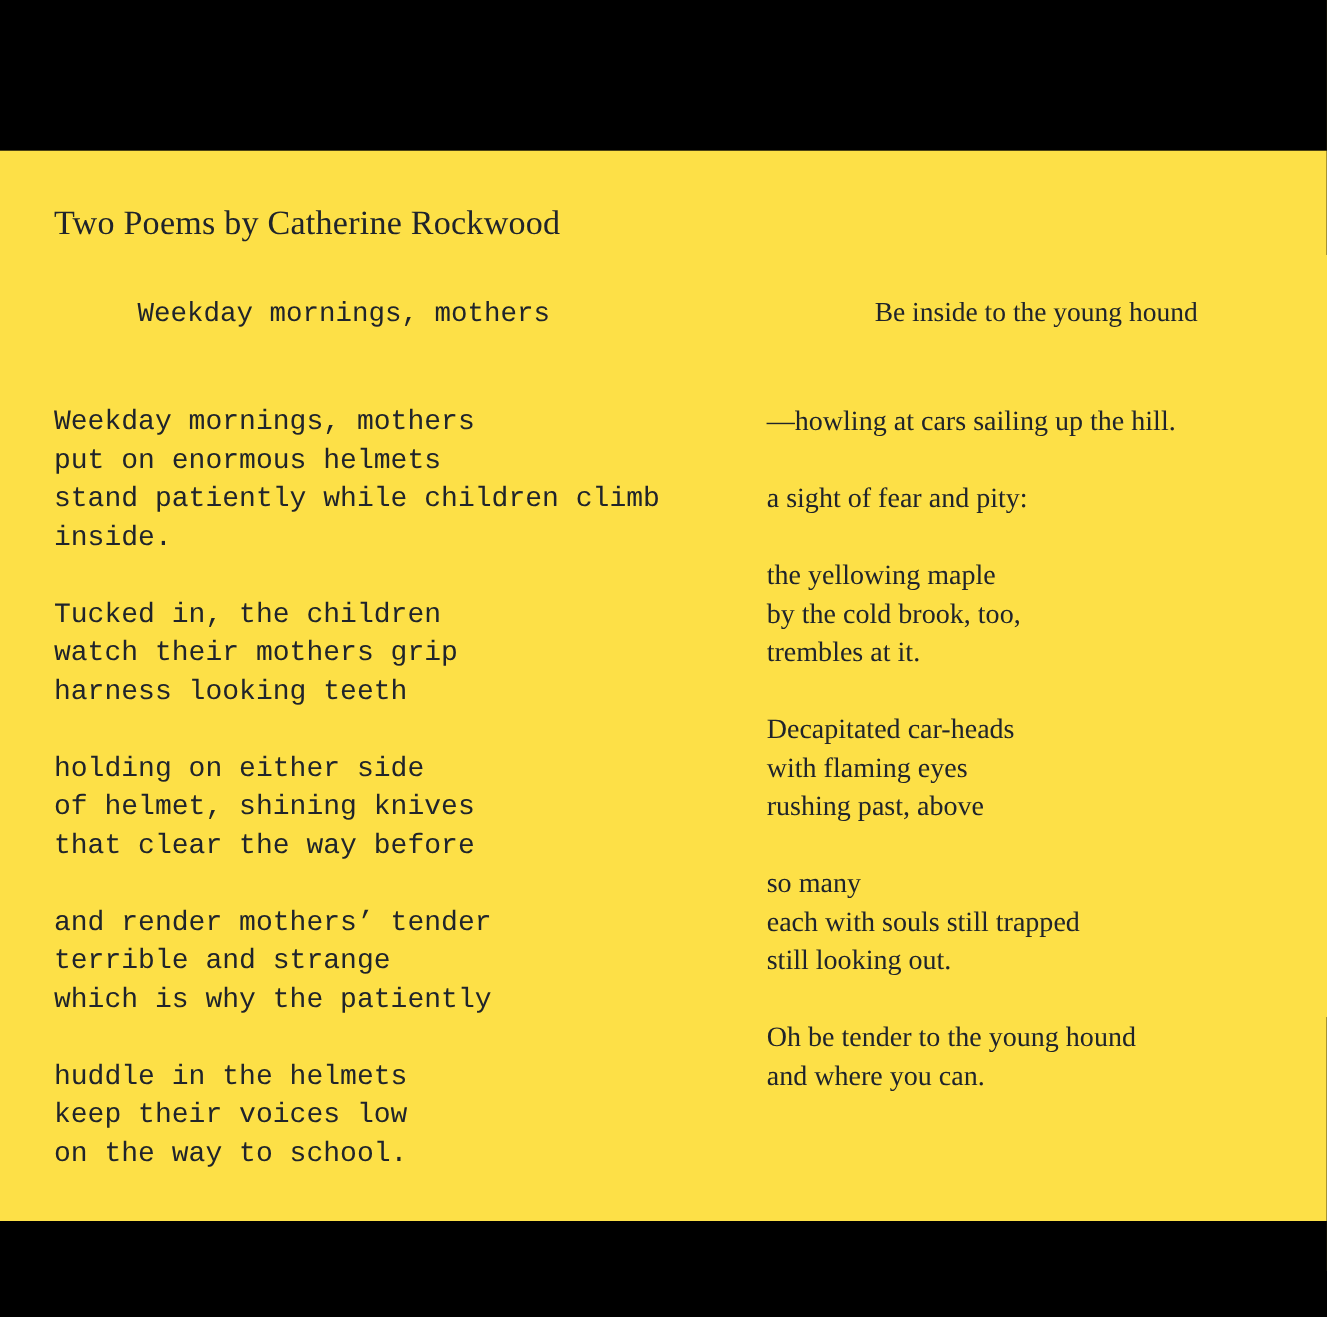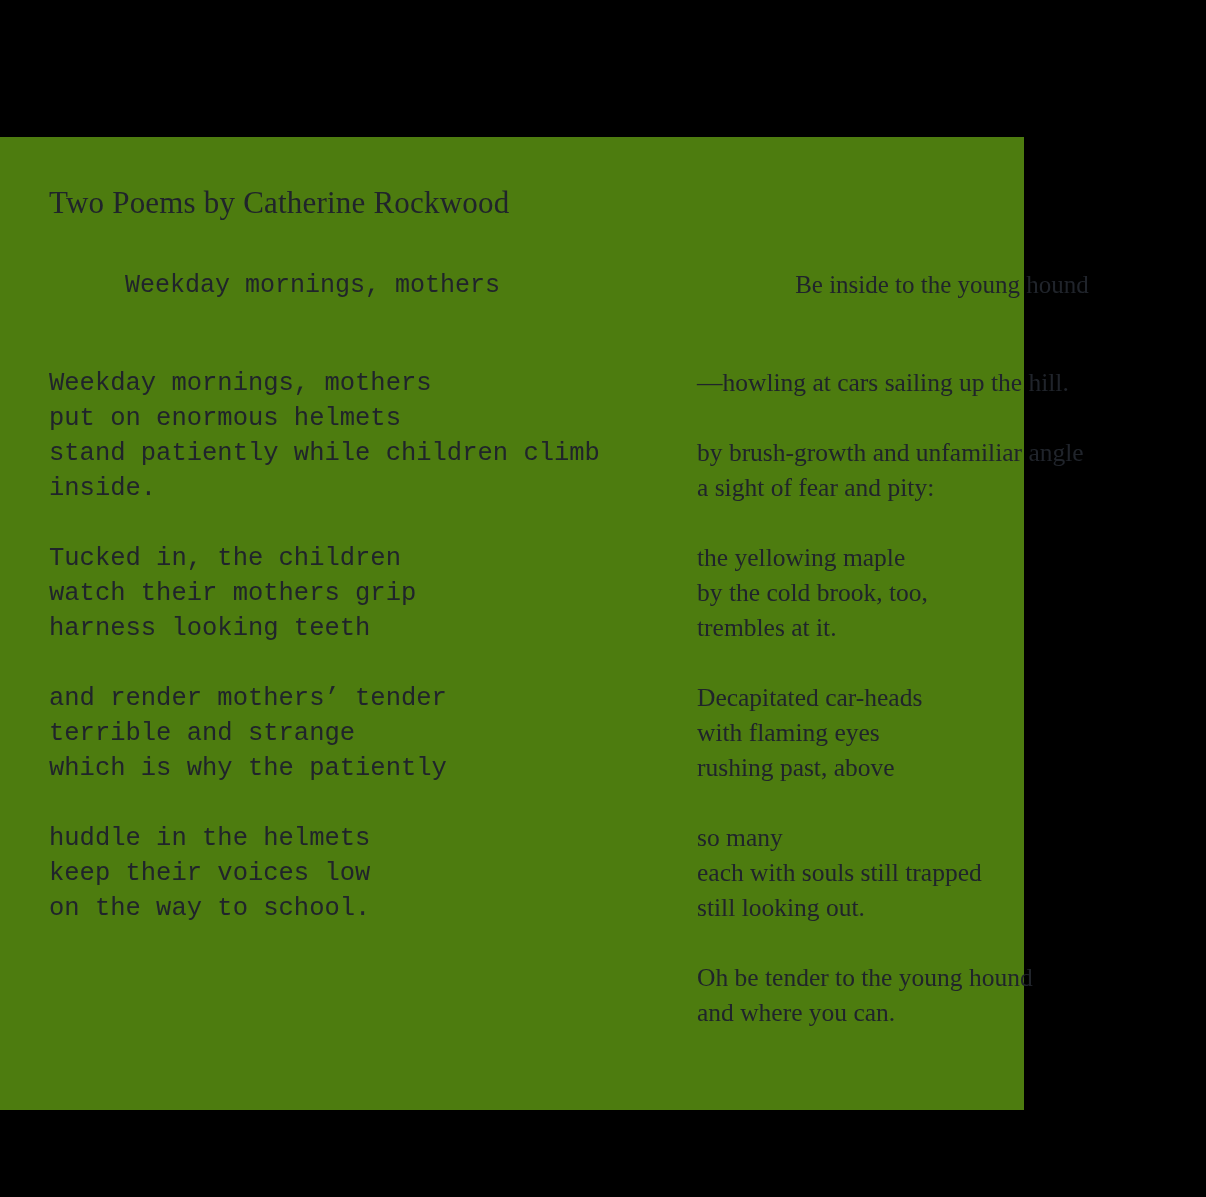--- a/index.html
+++ b/index.html
@@ -10,23 +10,23 @@
   body {
     width: 1206px;
     height: 1197px;
     overflow: hidden;
     font-family: "Liberation Serif", serif;
   }
   .page {
     position: absolute;
     left: 0;
     top: 137px;
-    width: 1024px;
+    width: 1206px;
     height: 973px;
-    background: #4d7c0f;
+    background: #fde047;
   }
   .bar-top {
     position: absolute;
     left: 0; top: 0;
     width: 1206px; height: 137px;
     background: #000000;
   }
   .bar-bottom {
     position: absolute;
     left: 0; top: 1110px;
@@ -94,40 +94,44 @@
           <div class="line">Weekday mornings, mothers</div>
           <div class="line">put on enormous helmets</div>
           <div class="line">stand patiently while children climb inside.</div>
         </div>
         <div class="stanza">
           <div class="line">Tucked in, the children</div>
           <div class="line">watch their mothers grip</div>
           <div class="line">harness looking teeth</div>
         </div>
         <div class="stanza">
+          <div class="line">holding on either side</div>
+          <div class="line">of helmet, shining knives</div>
+          <div class="line">that clear the way before</div>
+        </div>
+        <div class="stanza">
           <div class="line">and render mothers’ tender</div>
           <div class="line">terrible and strange</div>
           <div class="line">which is why the patiently</div>
         </div>
         <div class="stanza">
           <div class="line">huddle in the helmets</div>
           <div class="line">keep their voices low</div>
           <div class="line">on the way to school.</div>
         </div>
       </div>
     </div>
 
     <div class="col col-right">
       <div class="poem-title">Be inside to the young hound</div>
       <div class="stanzas">
         <div class="stanza">
           <div class="line">—howling at cars sailing up the hill.</div>
         </div>
         <div class="stanza">
-          <div class="line">by brush-growth and unfamiliar angle</div>
           <div class="line">a sight of fear and pity:</div>
         </div>
         <div class="stanza">
           <div class="line">the yellowing maple</div>
           <div class="line">by the cold brook, too,</div>
           <div class="line">trembles at it.</div>
         </div>
         <div class="stanza">
           <div class="line">Decapitated car-heads</div>
           <div class="line">with flaming eyes</div>

